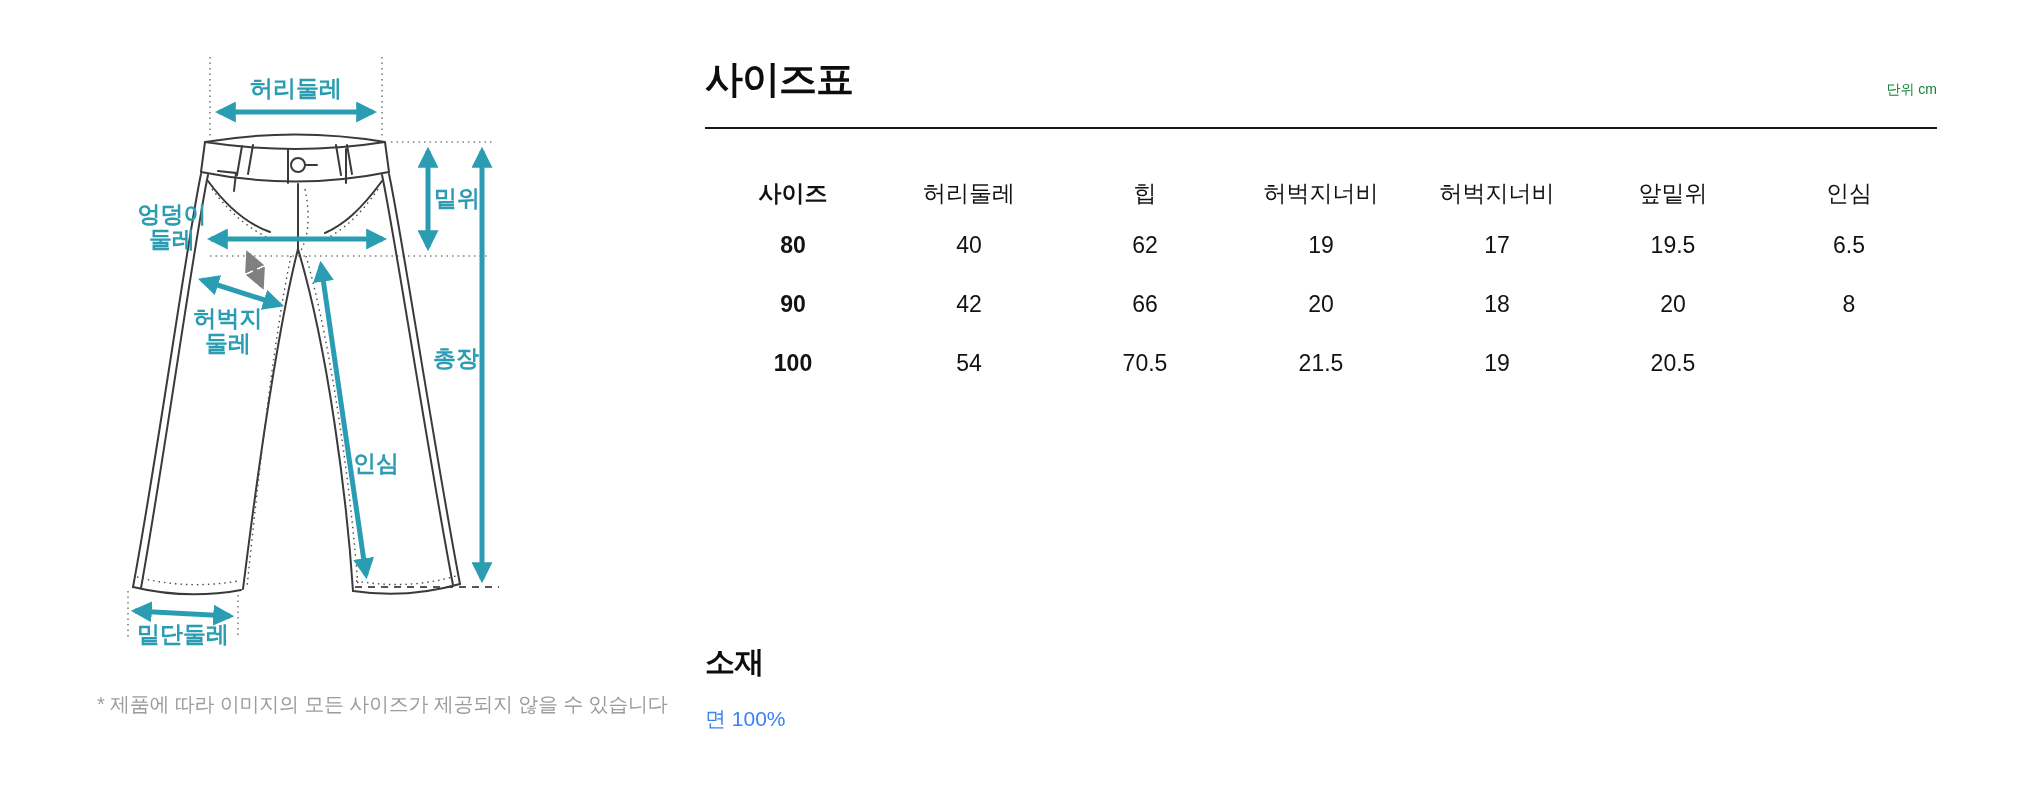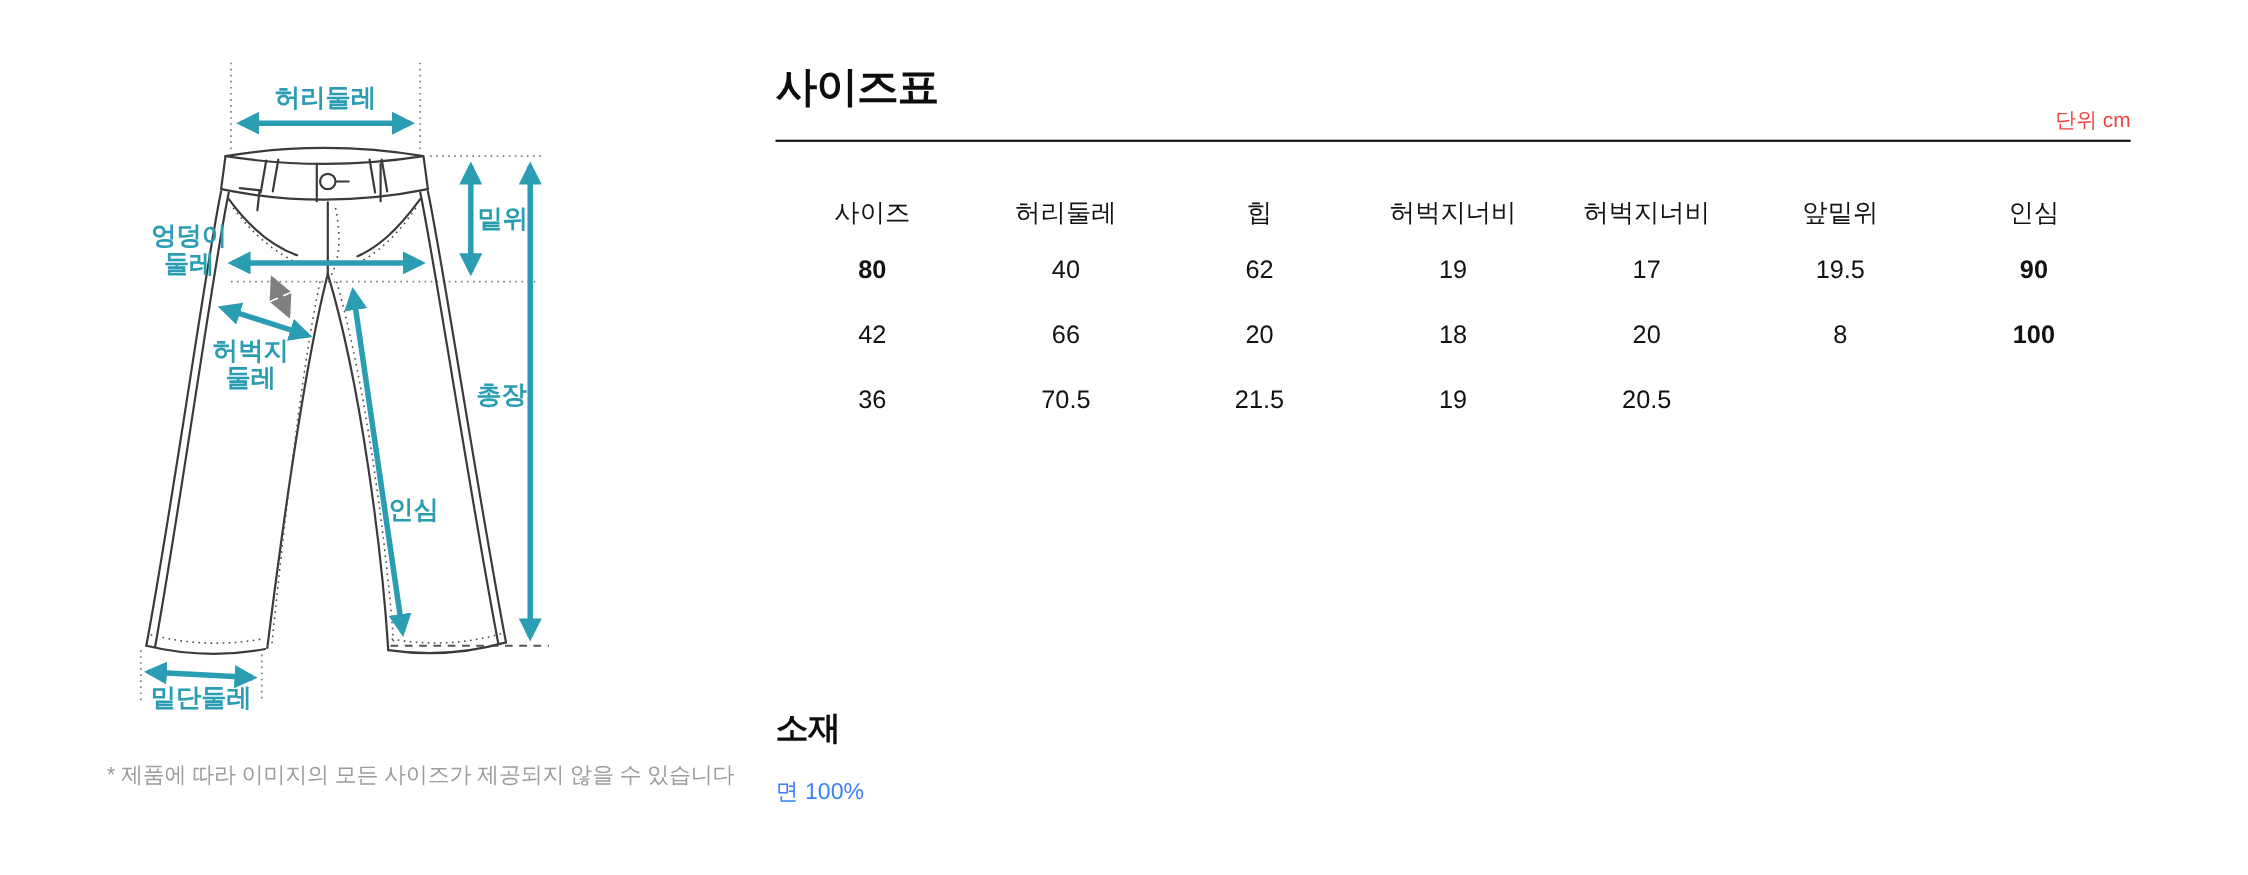--- a/index.html
+++ b/index.html
@@ -17,27 +17,27 @@
   .baseline{fill:none;stroke:#555;stroke-width:1.8;stroke-dasharray:7 6;}
   .arrow{fill:none;stroke:#2b9db2;stroke-width:5;}
   .arrow-gray{fill:none;stroke:#808080;stroke-width:5;}
   .dlabel{fill:#2b9db2;font-size:23px;font-weight:700;text-anchor:middle;
           font-family:"Liberation Sans","DejaVu Sans",sans-serif;}
   .footnote{position:absolute;left:97px;top:691px;font-size:20px;color:#9c9c9c;letter-spacing:-0.2px;}
 
   
   .right{position:absolute;left:705px;top:0;width:1232px;height:795px;}
   .title{position:absolute;left:0;top:54px;margin:0;font-size:38px;font-weight:800;letter-spacing:-1px;color:#0d0d0d;text-align:right;}
-  .unit{position:absolute;right:0;top:96px;font-size:19px;color:#ef4444;}
+  .unit{position:absolute;right:0;top:81px;font-size:14px;color:#15803d;}
   .rule{position:absolute;left:0;top:127px;width:100%;height:0;border-top:2px solid #161616;}
   .table{position:absolute;left:0;top:170px;width:100%;display:grid;
          grid-template-columns:repeat(7,1fr);grid-template-rows:46px 59px 59px 59px;}
   .cell{display:flex;align-items:center;justify-content:center;font-size:23px;color:#121212;}
   .cell.head{font-weight:400;}
-  .cell.head.c-size{font-weight:400;text-align:right;}
+  .cell.head.c-size{font-weight:700;text-align:right;}
   .cell.size{font-weight:700;}
   .material-title{position:absolute;left:0;top:642px;margin:0;font-size:30px;font-weight:800;letter-spacing:-0.5px;color:#0d0d0d;}
   .material-value{position:absolute;left:0;top:705px;font-size:21px;color:#3b82f6;}
 </style>
 </head>
 <body>
 
 <div class="page">
 
   <svg class="diagram" viewBox="0 0 470 620">
@@ -144,31 +144,32 @@
       <div class="cell head">허벅지너비</div>
       <div class="cell head">앞밑위</div>
       <div class="cell head">인심</div>
 
       <div class="cell size">80</div>
       <div class="cell">40</div>
       <div class="cell">62</div>
       <div class="cell">19</div>
       <div class="cell">17</div>
       <div class="cell">19.5</div>
+      <div class="cell">6.5</div>
 
       <div class="cell size">90</div>
       <div class="cell">42</div>
       <div class="cell">66</div>
       <div class="cell">20</div>
       <div class="cell">18</div>
       <div class="cell">20</div>
       <div class="cell">8</div>
 
       <div class="cell size">100</div>
-      <div class="cell">36</div>
+      <div class="cell">54</div>
       <div class="cell">70.5</div>
       <div class="cell">21.5</div>
       <div class="cell">19</div>
       <div class="cell">20.5</div>
     </div>
 
     <h2 class="material-title">소재</h2>
     <div class="material-value">면 100%</div>
   </div>
 </div>

